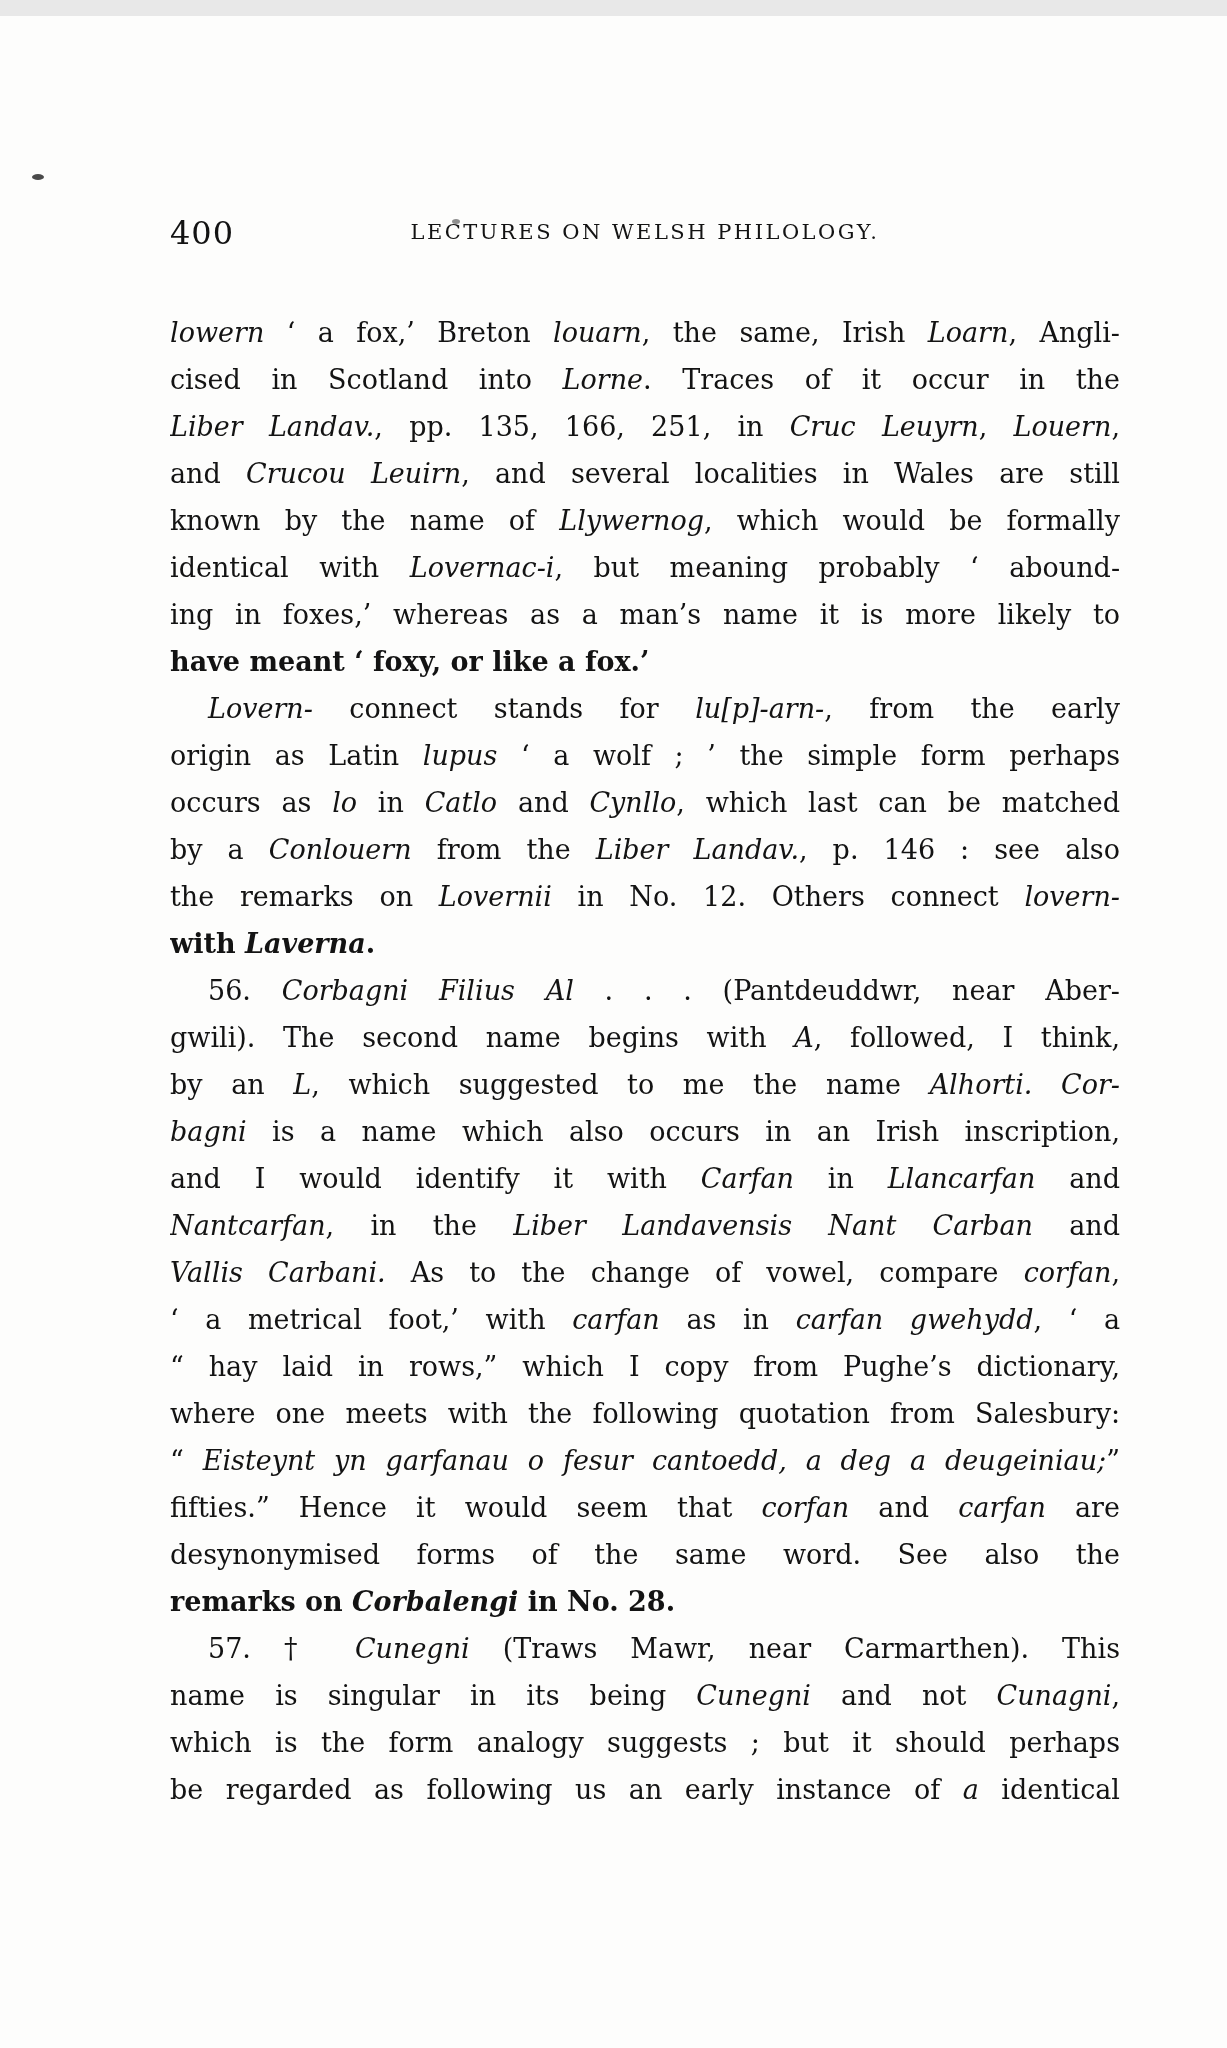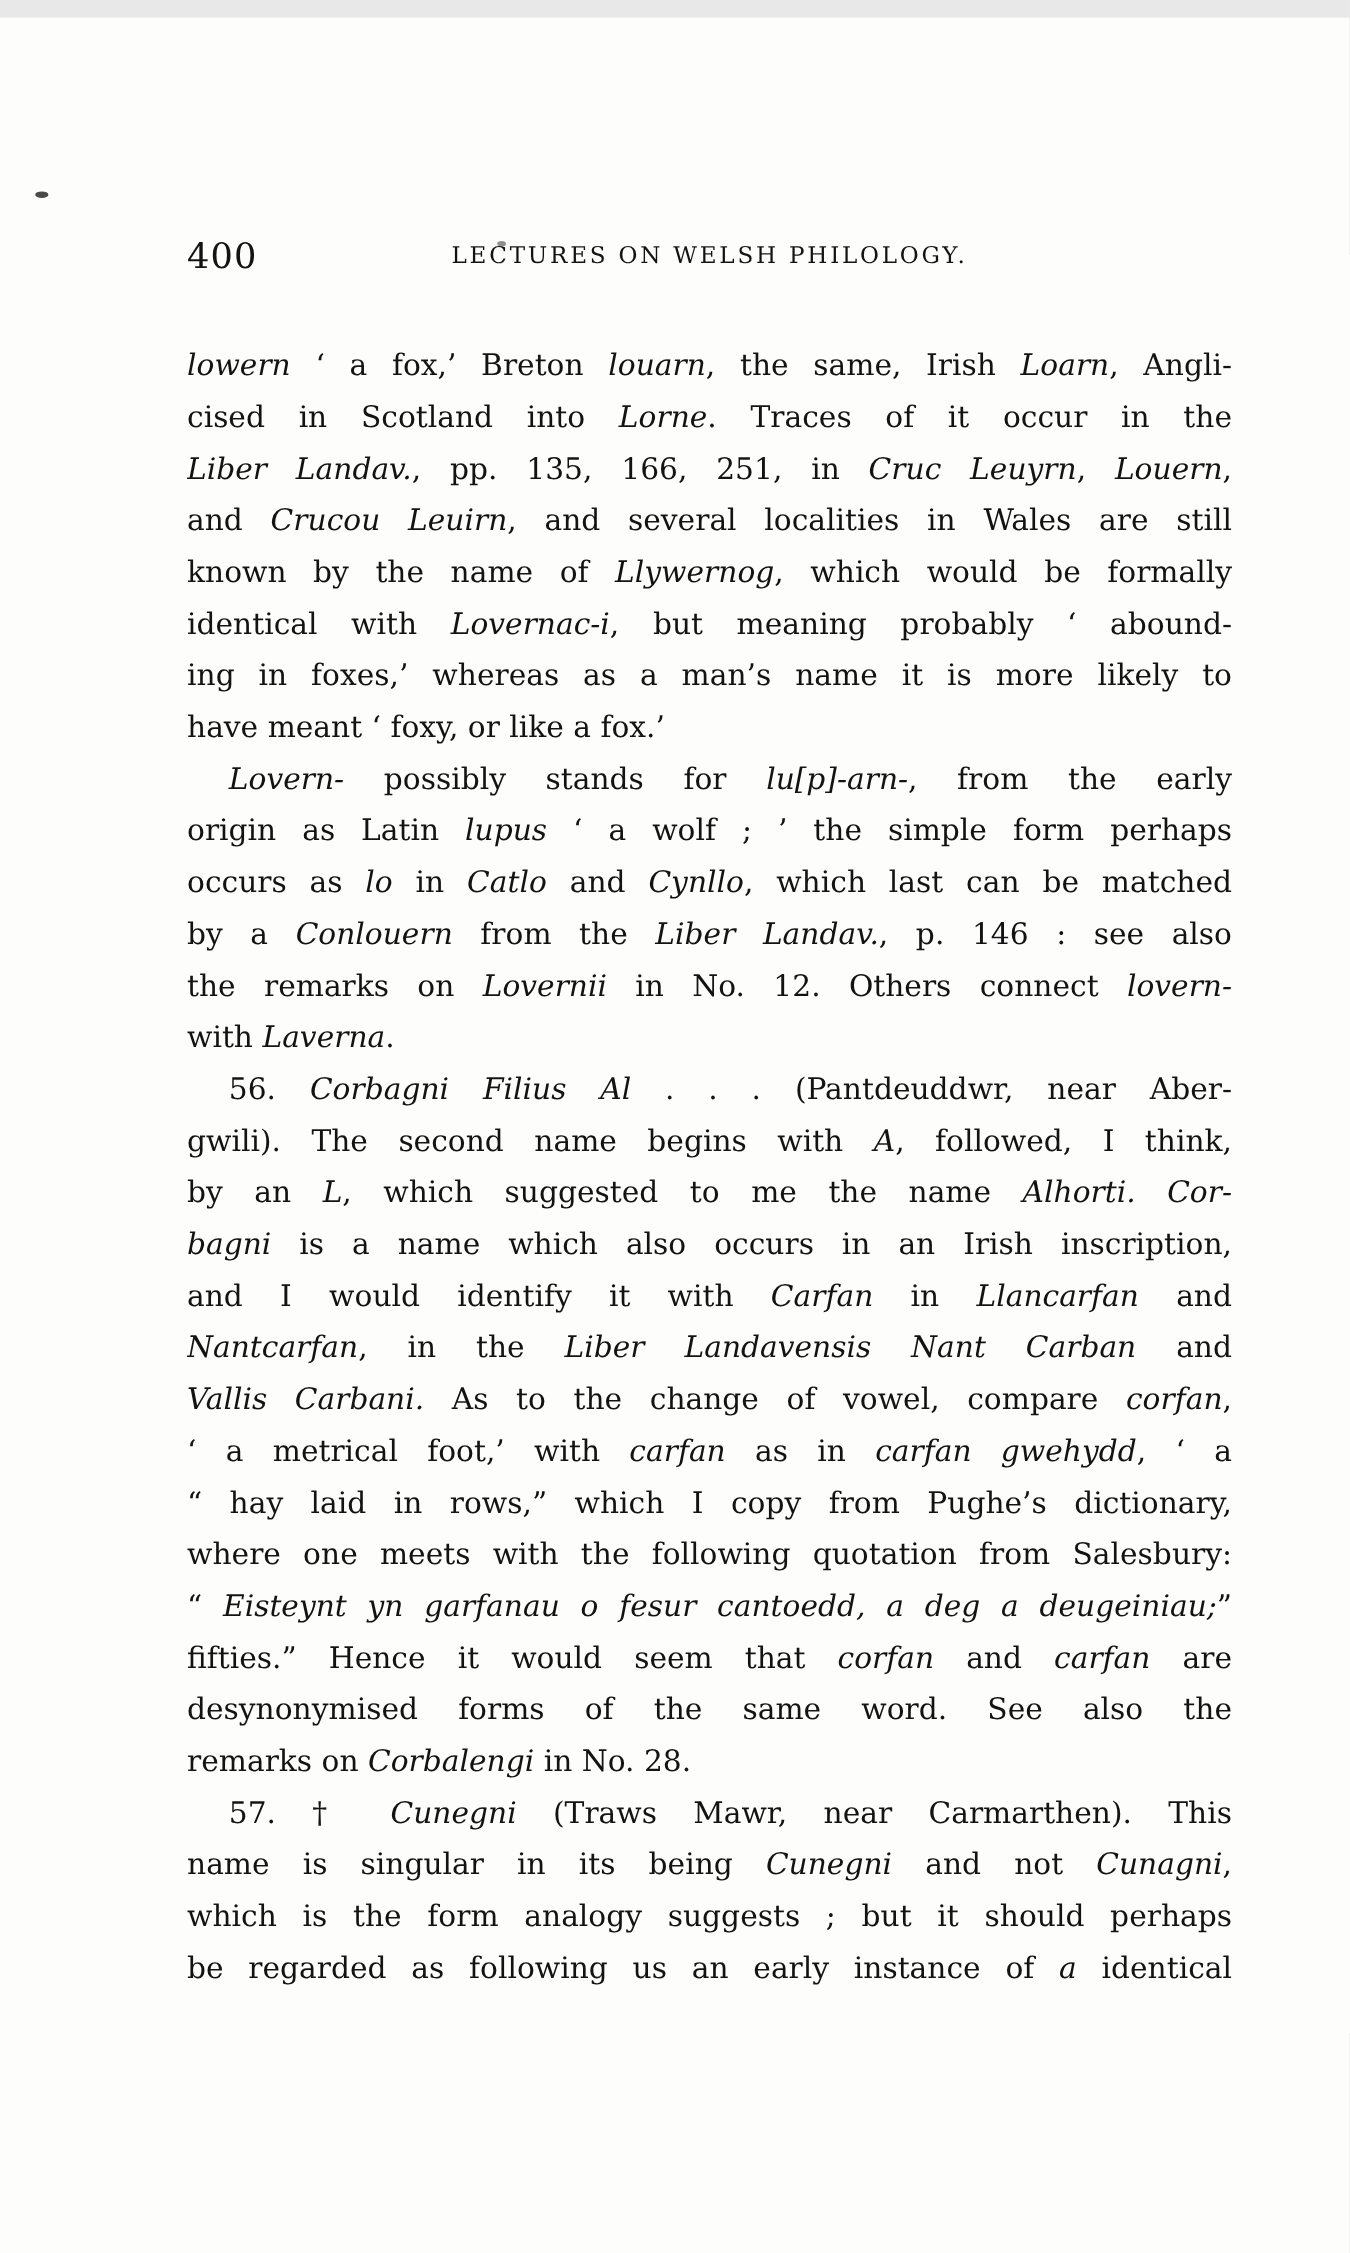--- a/index.html
+++ b/index.html
@@ -44,21 +44,21 @@
     width: 950px;
   }
   .line {
     height: 47px;
     line-height: 47px;
     font-size: 27px;
     text-align: justify;
     overflow: hidden;
   }
   .line::after { content: ""; display: inline-block; width: 100%; height: 0; }
-  .line.no-just { text-align: left; }
+  .line.no-just { text-align: left; font-weight: bold; }
   .line.no-just::after { content: none; }
   .line.indent { text-indent: 38px; }
   .line i { font-style: italic; }
   .speck {
     position: absolute;
     background: #8f8f8f;
     border-radius: 50%;
   }
   .speck-1 { left: 32px; top: 158px; width: 12px; height: 6px; background:#4a4a4a; }
   .speck-2 { left: 452px; top: 203px; width: 8px; height: 5px; }
@@ -77,21 +77,21 @@
 
   <div class="page-body">
       <div class="line"><i>lowern</i><span> ‘ a fox,’ Breton </span><i>louarn</i><span>, the same, Irish </span><i>Loarn</i><span>, Angli-</span></div>
       <div class="line"><span>cised in Scotland into </span><i>Lorne</i><span>.  Traces of it occur in the</span></div>
       <div class="line"><i>Liber Landav.</i><span>, pp. 135, 166, 251, in </span><i>Cruc Leuyrn</i><span>, </span><i>Louern</i><span>,</span></div>
       <div class="line"><span>and </span><i>Crucou Leuirn</i><span>, and several localities in Wales are still</span></div>
       <div class="line"><span>known by the name of </span><i>Llywernog</i><span>, which would be formally</span></div>
       <div class="line"><span>identical with </span><i>Lovernac-i</i><span>, but meaning probably ‘ abound-</span></div>
       <div class="line"><span>ing in foxes,’ whereas as a man’s name it is more likely to</span></div>
       <div class="line no-just"><span>have meant ‘ foxy, or like a fox.’</span></div>
-      <div class="line indent"><i>Lovern-</i><span> possibly stands for </span><i>lu[p]-arn-</i><span>, from the early</span></div>
+      <div class="line indent"><i>Lovern-</i><span> connect stands for </span><i>lu[p]-arn-</i><span>, from the early</span></div>
       <div class="line"><span>origin as Latin </span><i>lupus</i><span> ‘ a wolf ; ’ the simple form perhaps</span></div>
       <div class="line"><span>occurs as </span><i>lo</i><span> in </span><i>Catlo</i><span> and </span><i>Cynllo</i><span>, which last can be matched</span></div>
       <div class="line"><span>by a </span><i>Conlouern</i><span> from the </span><i>Liber Landav.</i><span>, p. 146 : see also</span></div>
       <div class="line"><span>the remarks on </span><i>Lovernii</i><span> in No. 12.  Others connect </span><i>lovern-</i></div>
       <div class="line no-just"><span>with </span><i>Laverna</i><span>.</span></div>
       <div class="line indent"><span>56. </span><i>Corbagni Filius Al</i><span> . . . (Pantdeuddwr, near Aber-</span></div>
       <div class="line"><span>gwili).  The second name begins with </span><i>A</i><span>, followed, I think,</span></div>
       <div class="line"><span>by an </span><i>L</i><span>, which suggested to me the name </span><i>Alhorti.</i><span>  </span><i>Cor-</i></div>
       <div class="line"><i>bagni</i><span> is a name which also occurs in an Irish inscription,</span></div>
       <div class="line"><span>and I would identify it with </span><i>Carfan</i><span> in </span><i>Llancarfan</i><span> and</span></div>

